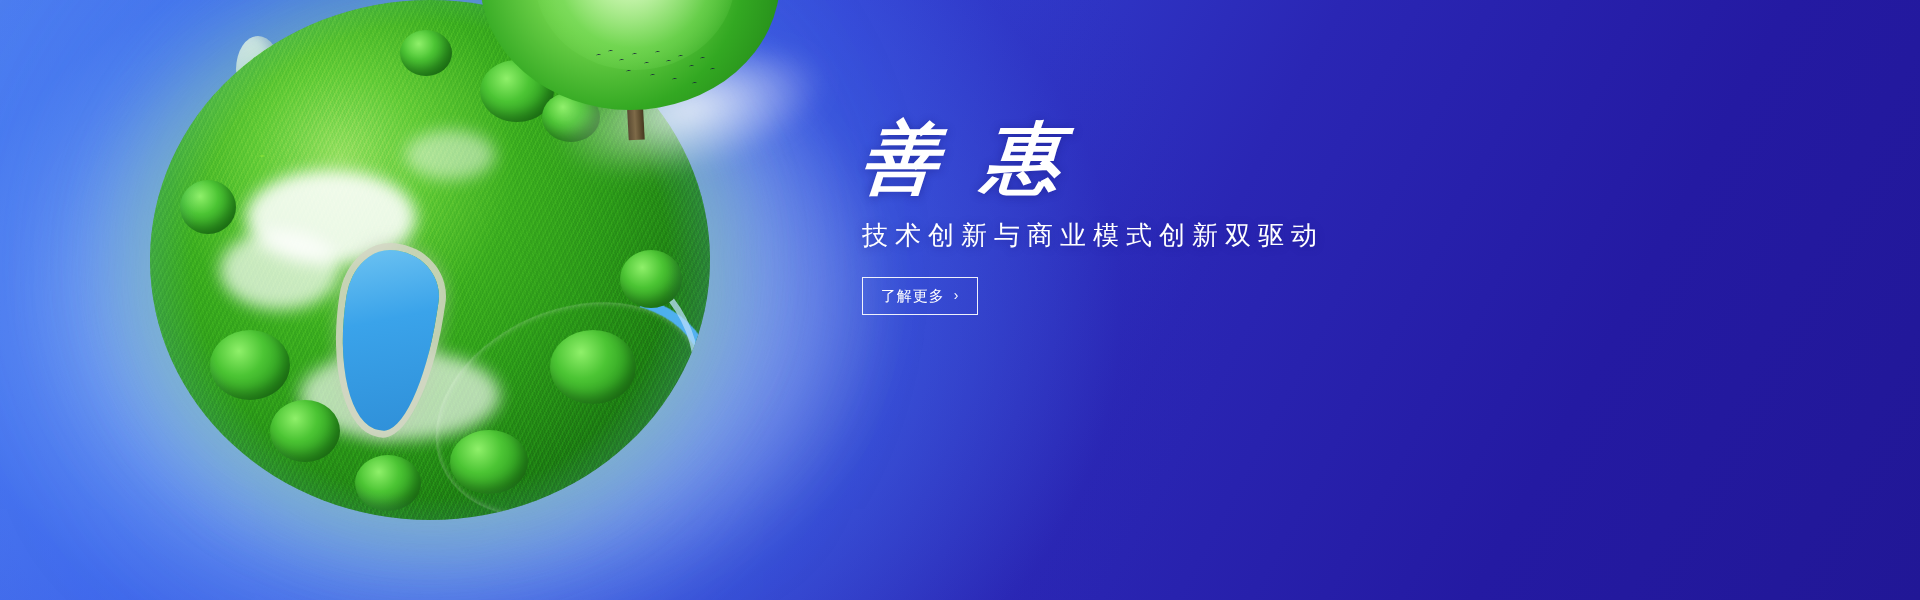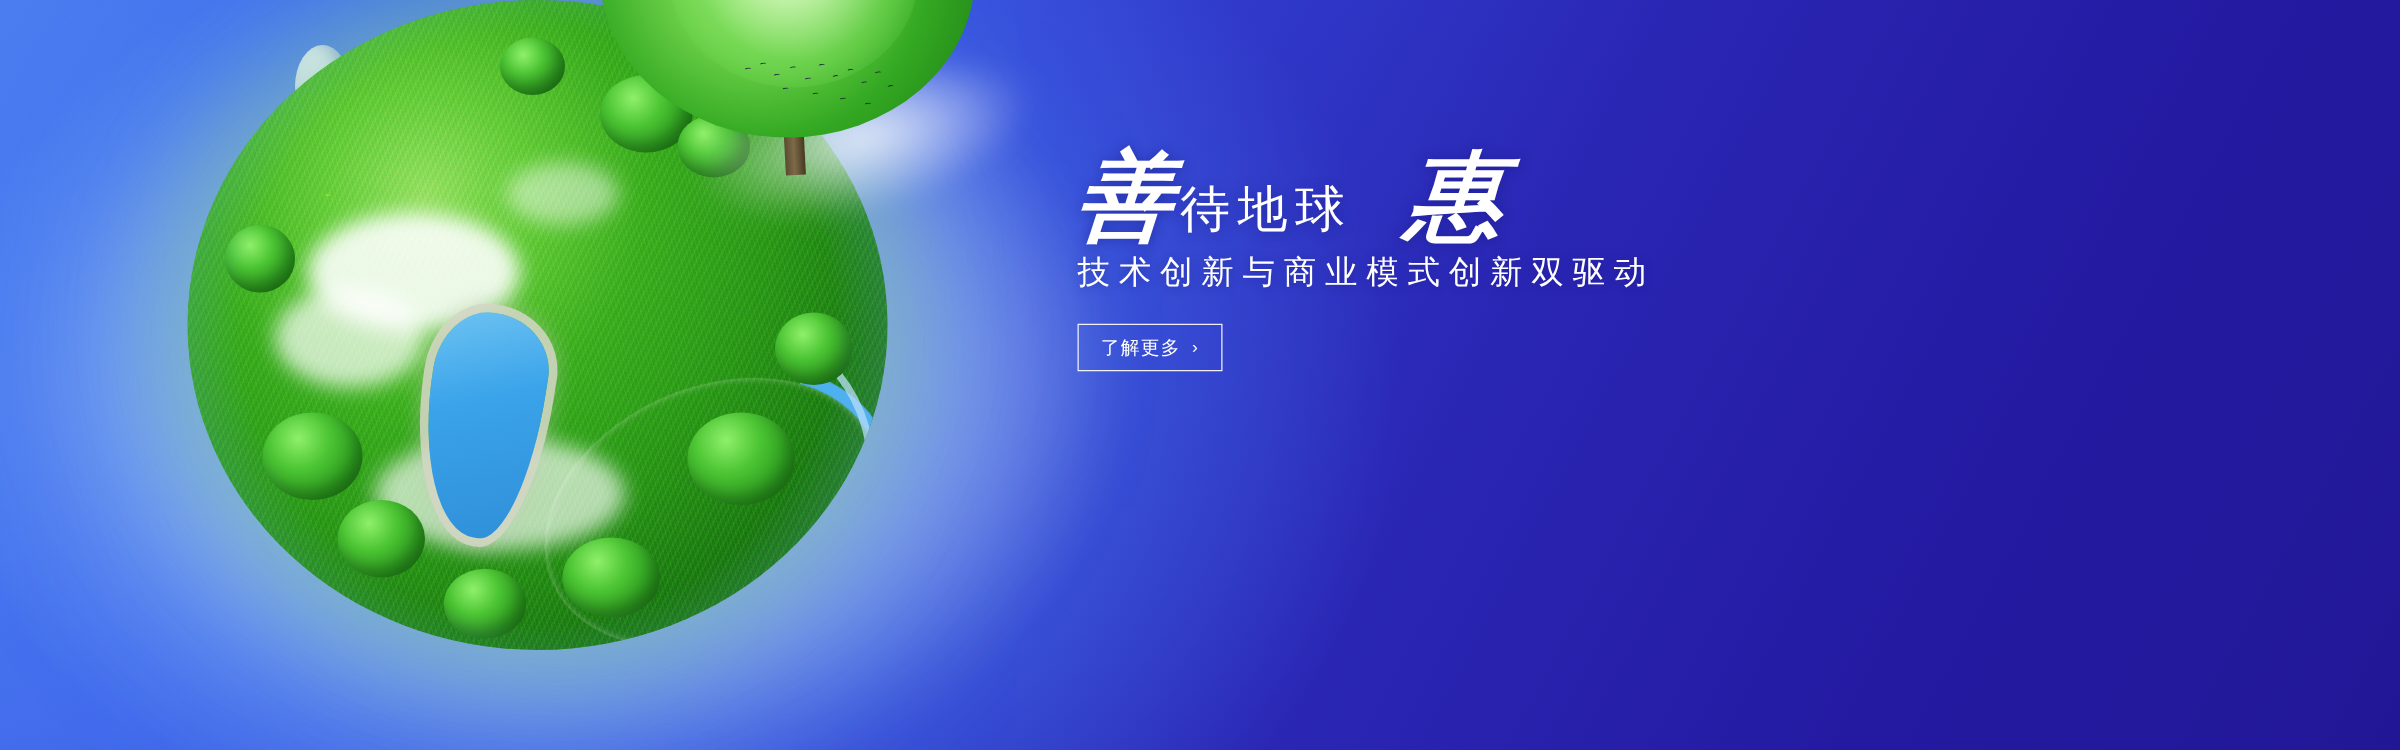--- a/index.html
+++ b/index.html
@@ -192,21 +192,21 @@
   }
   .hl-rest{
     font-family:"Liberation Serif","DejaVu Serif",serif;
     font-size:40px;
     font-weight:400;
     letter-spacing:6px;
     padding-bottom:8px;
     margin-left:4px;
   }
   .subtitle{
-    margin-top:4px;
+    margin-top:22px;
     color:#ffffff;
     font-size:26px;
     letter-spacing:7px;
     font-weight:400;
     white-space:nowrap;
     text-shadow:0 1px 8px rgba(20,20,120,0.4);
   }
   .desc{
     margin-top:22px;
     color:#f0f3ff;
@@ -307,21 +307,20 @@
     <i style="left:58px;top:26px"></i>
       <i style="left:80px;top:30px"></i>
       <i style="left:100px;top:34px"></i>
   </div>
 
   <div class="content">
 
     <div class="headline">
       <div class="hl-group">
         <span class="hl-big">善</span>
-        <span class="hl-rest">待地球</span>
       </div>
       <div class="hl-group">
         <span class="hl-big">惠</span>
       </div>
     </div>
 
     <div class="subtitle">技术创新与商业模式创新双驱动</div>
 
 
     <div class="cta">

